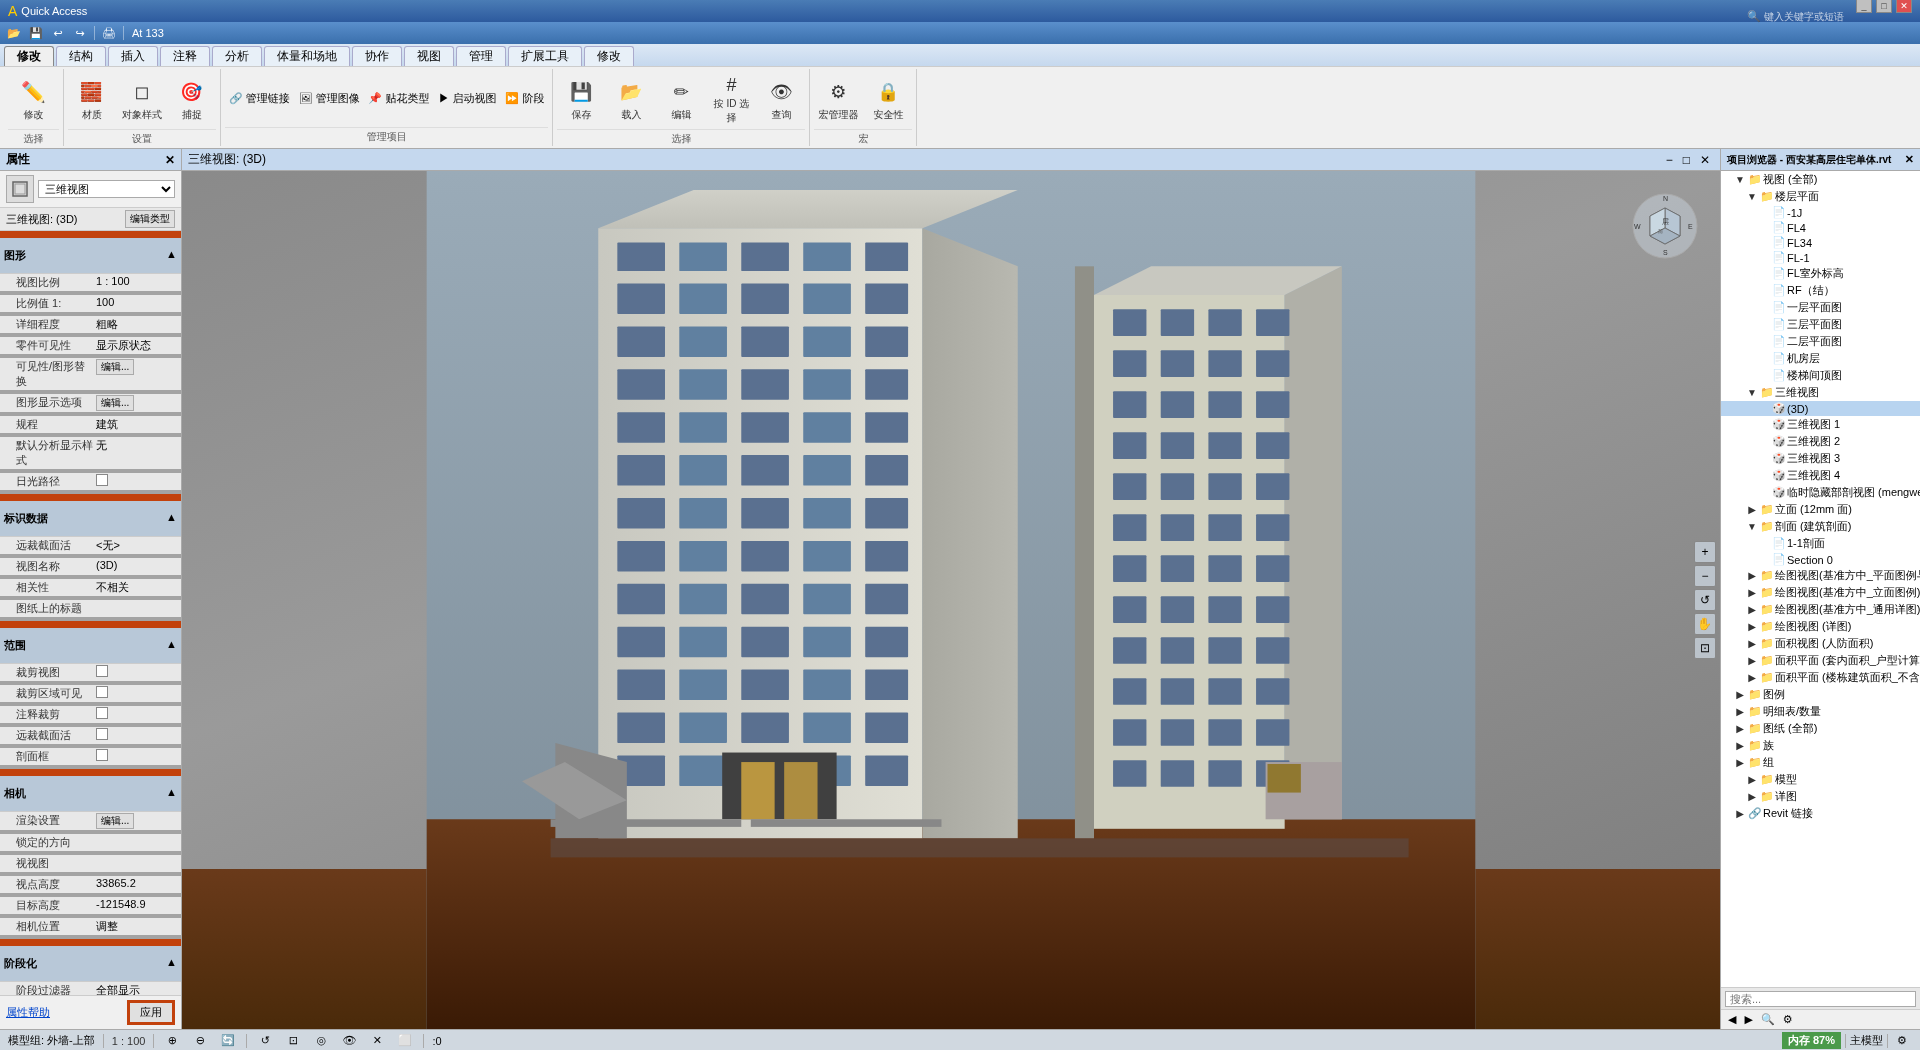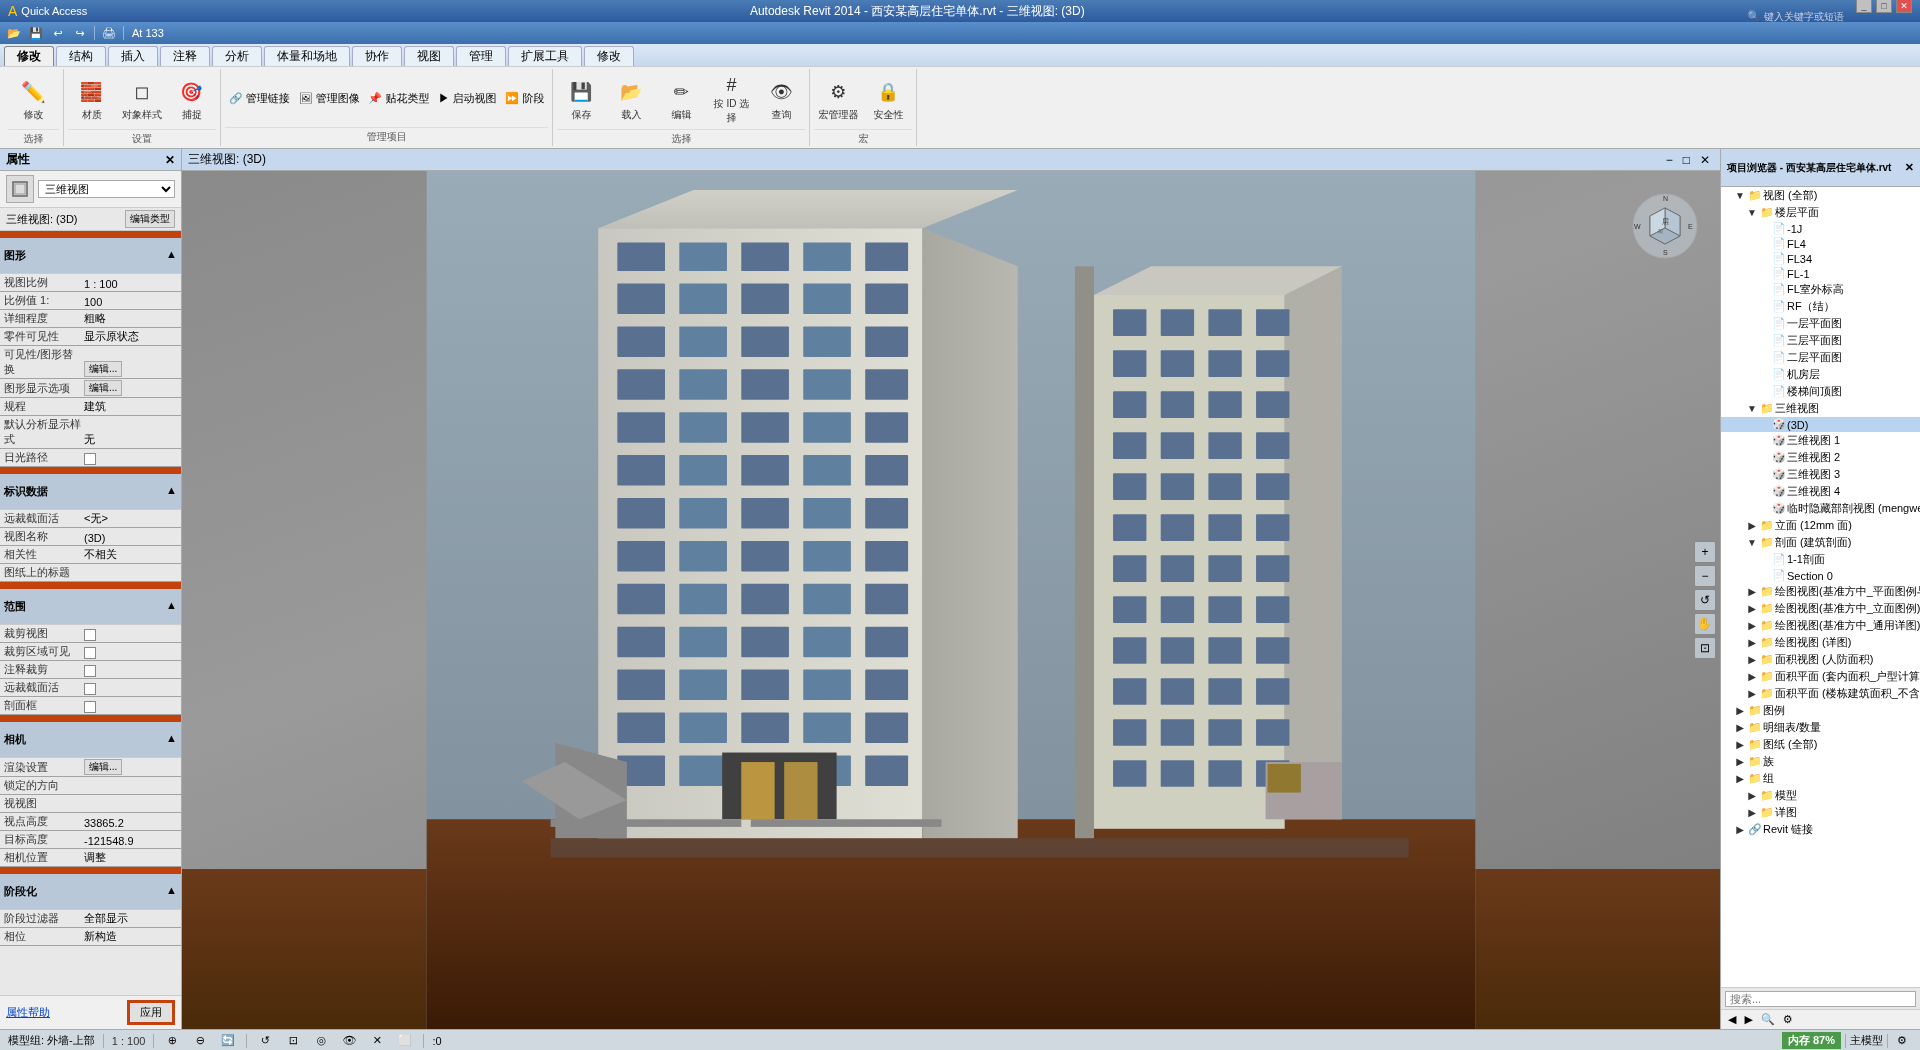--- a/index.html
+++ b/index.html
@@ -79,21 +79,21 @@
     .type-icon { width: 28px; height: 28px; background: #ddd; border: 1px solid #aaa; display: flex; align-items: center; justify-content: center; font-size: 14px; }
     .type-select { flex: 1; font-size: 11px; background: white; border: 1px solid #aaa; padding: 1px 2px; }
     .edit-type-btn { font-size: 10px; background: #e0e0e0; border: 1px solid #aaa; padding: 1px 4px; cursor: pointer; }
     #prop-view-type { display: flex; align-items: center; padding: 2px 6px; gap: 6px; border-bottom: 1px solid #ccc; }
     .prop-section-header {
       background: #b8c8d8; padding: 10px 4px; font-size: 11px; font-weight: bold;
       border-top: 7px solid #c2410c; border-bottom: 1px solid #ccc;
       display: flex; justify-content: space-between; cursor: pointer;
     }
     .prop-row {
-      display: flex; align-items: flex-end; padding: 1px 4px; border-bottom: 1px solid #a3a3a3;
+      display: flex; align-items: flex-start; padding: 1px 16px; border-bottom: 4px solid #a3a3a3;
       min-height: 18px;
     }
     .prop-label { width: 80px; font-size: 11px; color: #333; flex-shrink: 0; }
     .prop-value { flex: 1; font-size: 11px; color: #000; }
     .prop-value-btn { font-size: 10px; background: #e0e0e0; border: 1px solid #aaa; padding: 0 4px; cursor: pointer; }
     .prop-check { width: 12px; height: 12px; border: 1px solid #888; background: white; }
 
     
     #viewport {
       flex: 1; background: #6b6b6b; position: relative; overflow: hidden;
@@ -126,21 +126,21 @@
       border: 1px solid #888; display: flex; align-items: center; justify-content: center;
       font-size: 12px; cursor: pointer; border-radius: 2px;
     }
 
     
     #right-panel {
       width: 200px; background: #e8e8e8; border-left: 1px solid #aaa;
       display: flex; flex-direction: column; flex-shrink: 0;
     }
     #browser-header {
-      background: #c5d8ee; height: 38px; display: flex; align-items: center;
+      background: #c5d8ee; height: 22px; display: flex; align-items: center;
       justify-content: space-between; padding: 0 6px; font-size: 11px; font-weight: bold;
       border-bottom: 1px solid #aaa;
     }
     #browser-content { flex: 1; overflow-y: auto; background: white; }
     .tree-item {
       padding: 1px 0; display: flex; align-items: center; cursor: pointer;
       font-size: 11px; white-space: nowrap;
     }
     .tree-item.selected { background: #b8d4f0; }
     .tree-indent { display: inline-block; width: 12px; flex-shrink: 0; }
@@ -184,21 +184,20 @@
     }
   </style>
 </head>
 <body>
 
 <div id="titlebar">
   <div style="display:flex;align-items:center;gap:4px;">
     <span style="color:#ffcc00;font-size:14px;">A</span>
     <span style="font-size:11px;">Quick Access</span>
   </div>
-  <div class="title">Autodesk Revit 2014 - 西安某高层住宅单体.rvt - 三维视图: (3D)</div>
   <div class="win-controls">
     <span style="font-size:11px;margin-right:8px;color:rgba(255,255,255,0.7);margin-top:11px;">🔍 <span style="font-size:10px;">键入关键字或短语</span></span>
     <div class="win-btn">_</div>
     <div class="win-btn">□</div>
     <div class="win-btn close">✕</div>
   </div>
 </div>
 
 <div id="quickaccess">
   <div class="qa-btn">📂</div>

